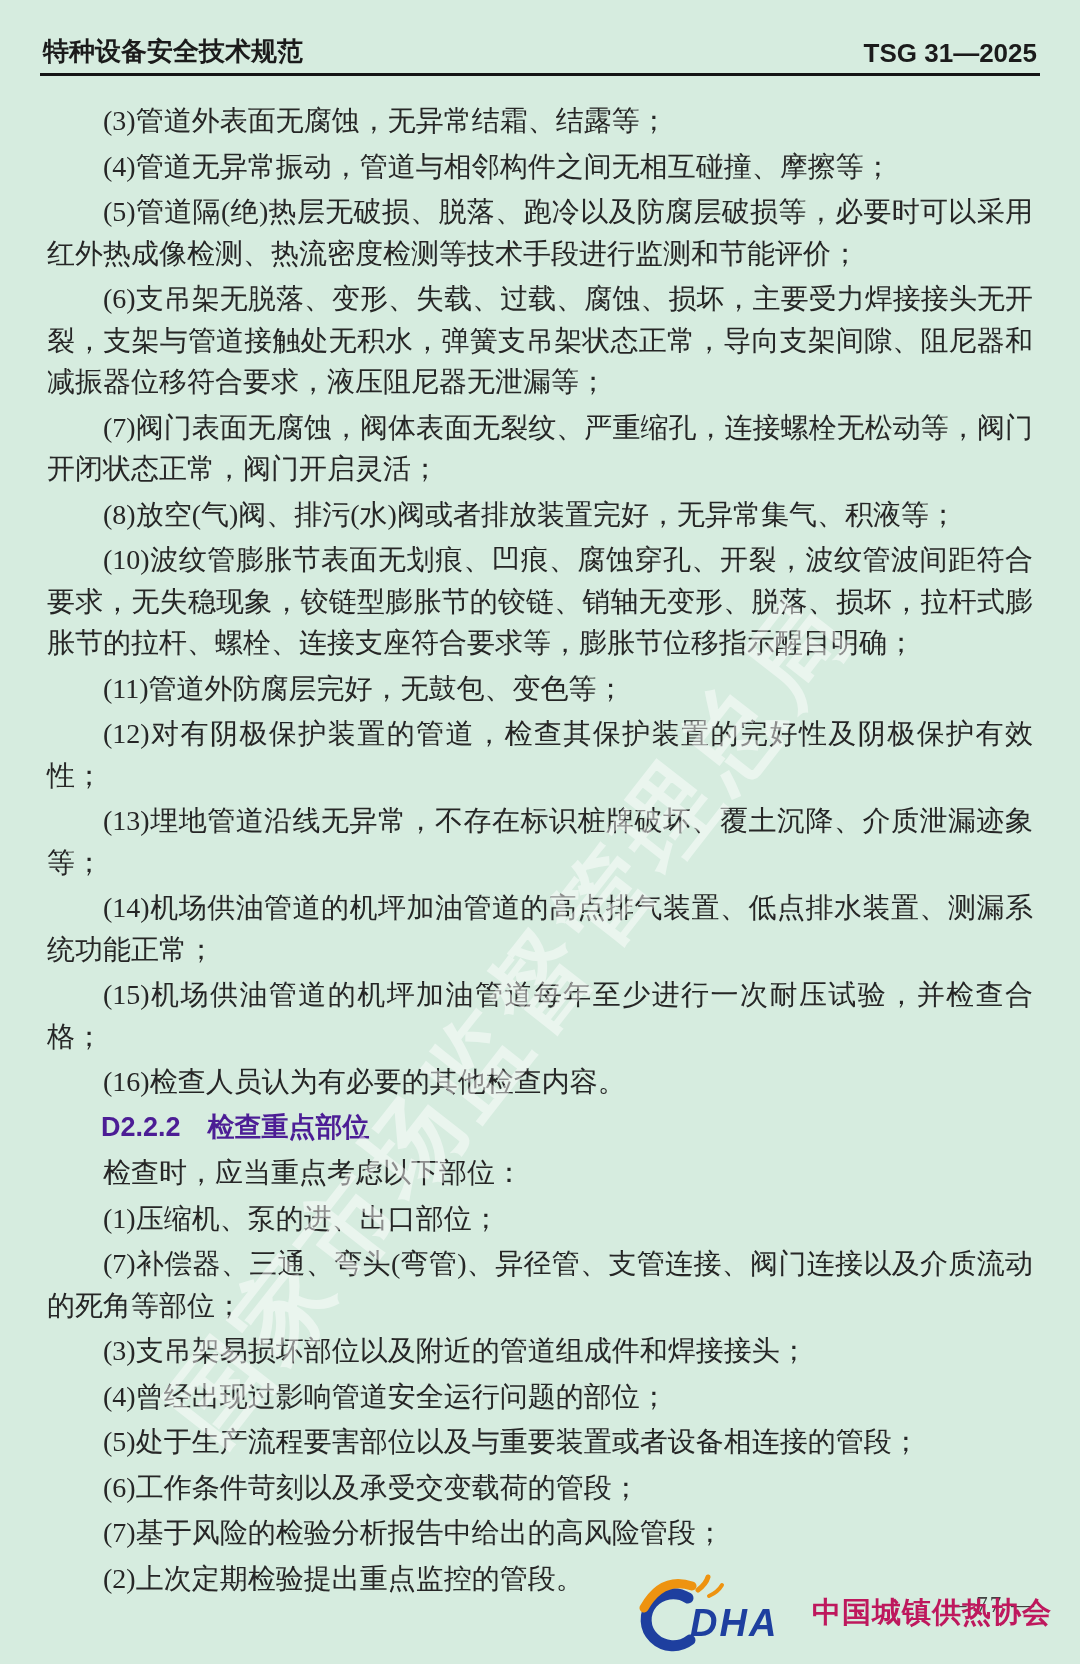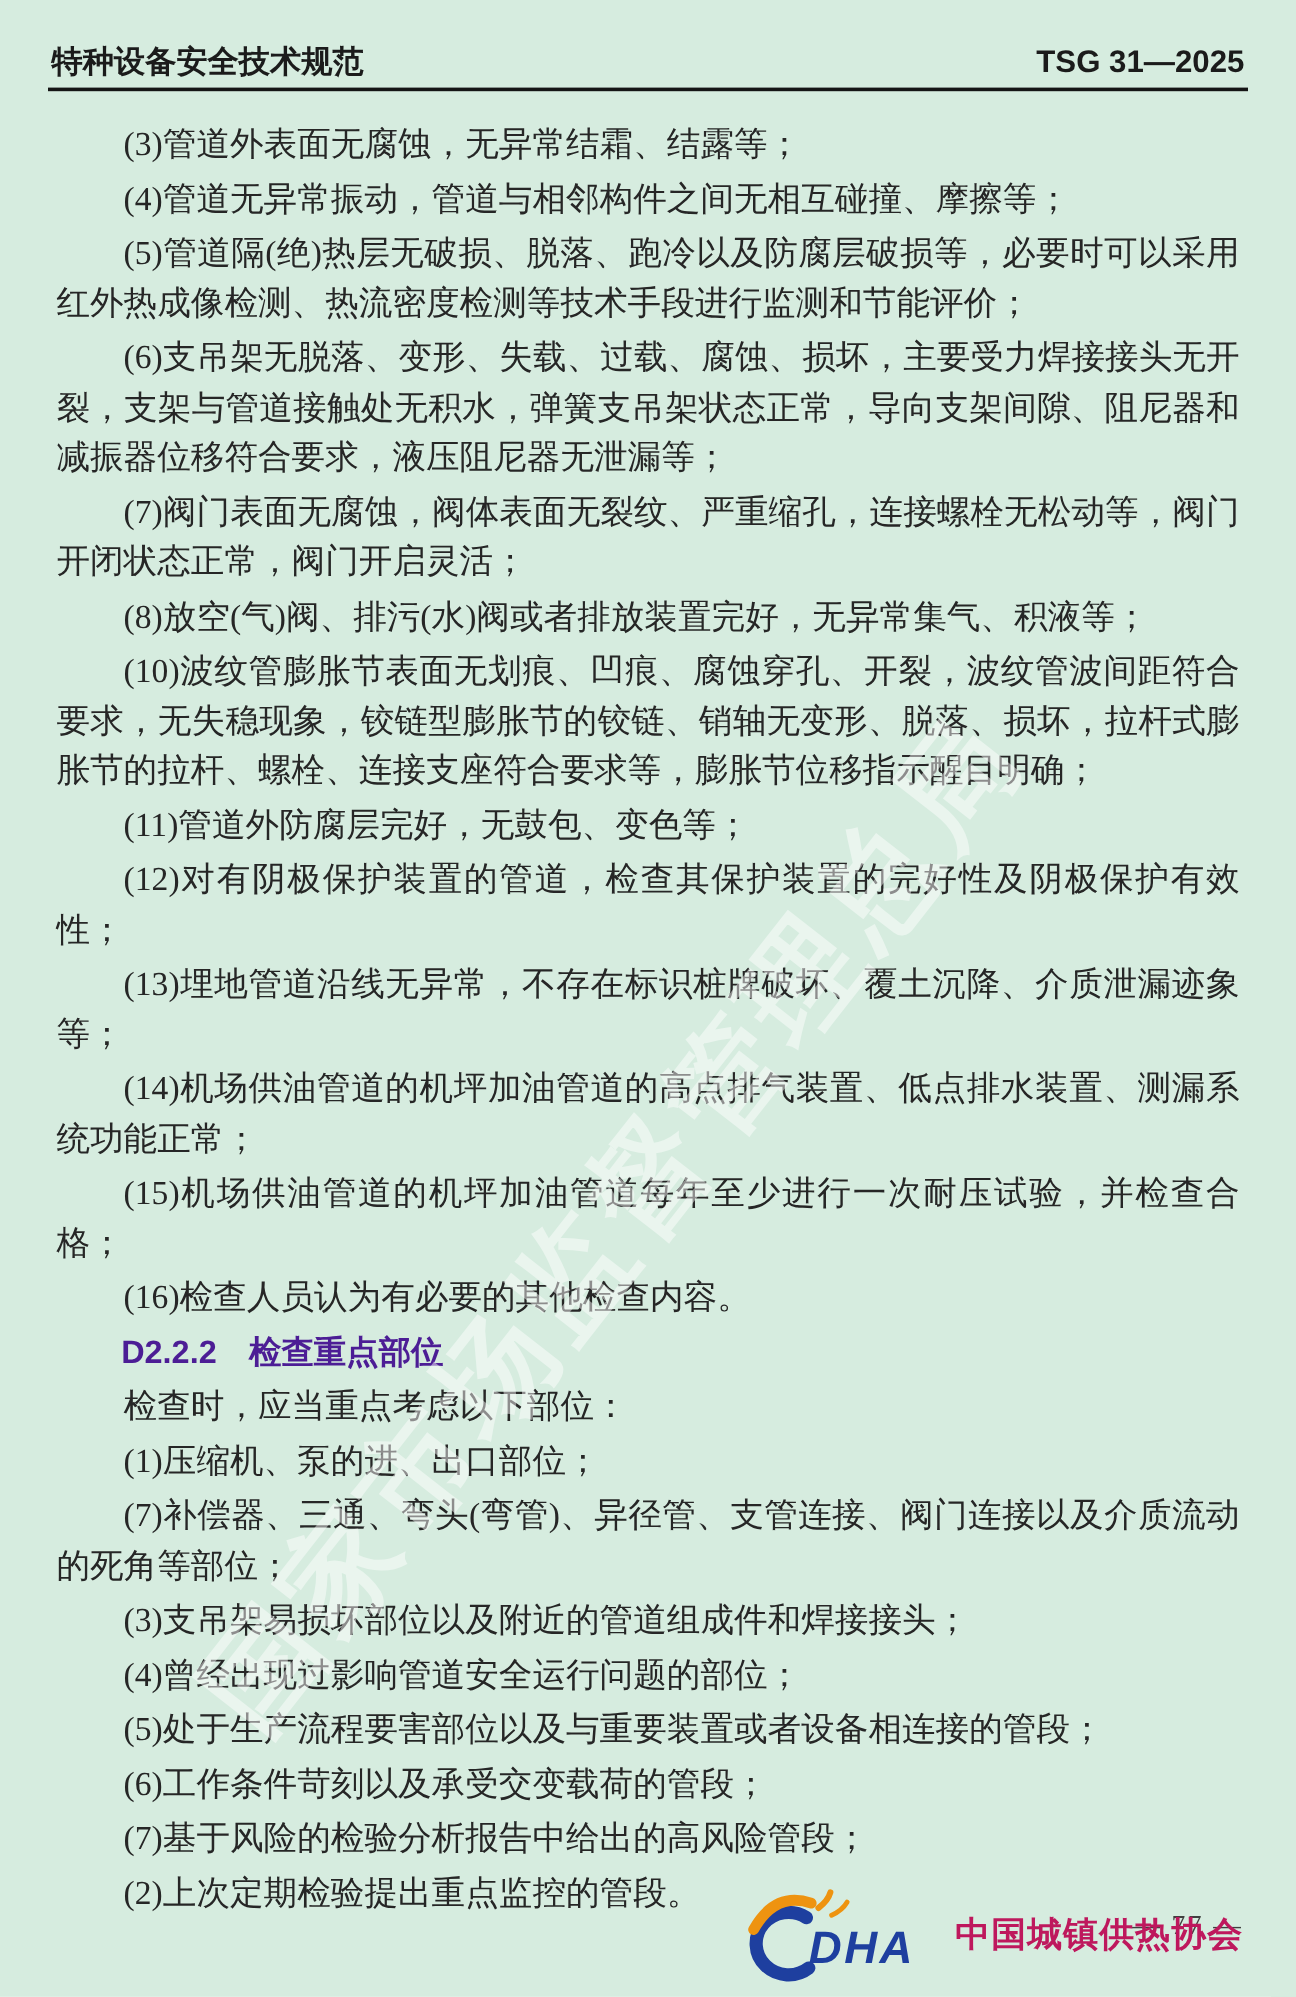--- a/index.html
+++ b/index.html
@@ -7,21 +7,21 @@
     position:relative;
     width:1080px; height:1664px;
     background:#d6ecdf;
     overflow:hidden;
     font-family:"Liberation Serif","DejaVu Serif",serif;
     color:#262626;
   }
   
   .hdr {
     position:absolute; top:34px; left:43px; right:43px;
-    display:flex; justify-content:space-between; align-items:center;
+    display:flex; justify-content:space-between; align-items:flex-end;
     font-family:"Liberation Sans","DejaVu Sans",sans-serif;
     font-size:26px; font-weight:bold; color:#1b1b1b;
   }
   .hdr-rule {
     position:absolute; top:73px; left:40px; right:40px;
     height:3px; background:#151515;
   }
   
   .doc-body {
     position:absolute; top:96px; left:43px; width:994px;
@@ -48,21 +48,21 @@
   }
   
   .page-number {
     position:absolute; right:44px; bottom:46px;
     font-size:23px; letter-spacing:2px;
     color:#404040;
     font-family:"Liberation Serif","DejaVu Serif",serif;
     z-index:6;
   }
   .logo-row {
-    position:absolute; right:44px; bottom:12px;
+    position:absolute; right:28px; bottom:12px;
     display:flex; align-items:center; gap:6px;
     z-index:6;
   }
   .org-name {
     font-family:"Liberation Sans","DejaVu Sans",sans-serif;
     font-weight:bold; font-size:29px; color:#be185d;
     letter-spacing:1px;
   }
 </style>
 </head>

